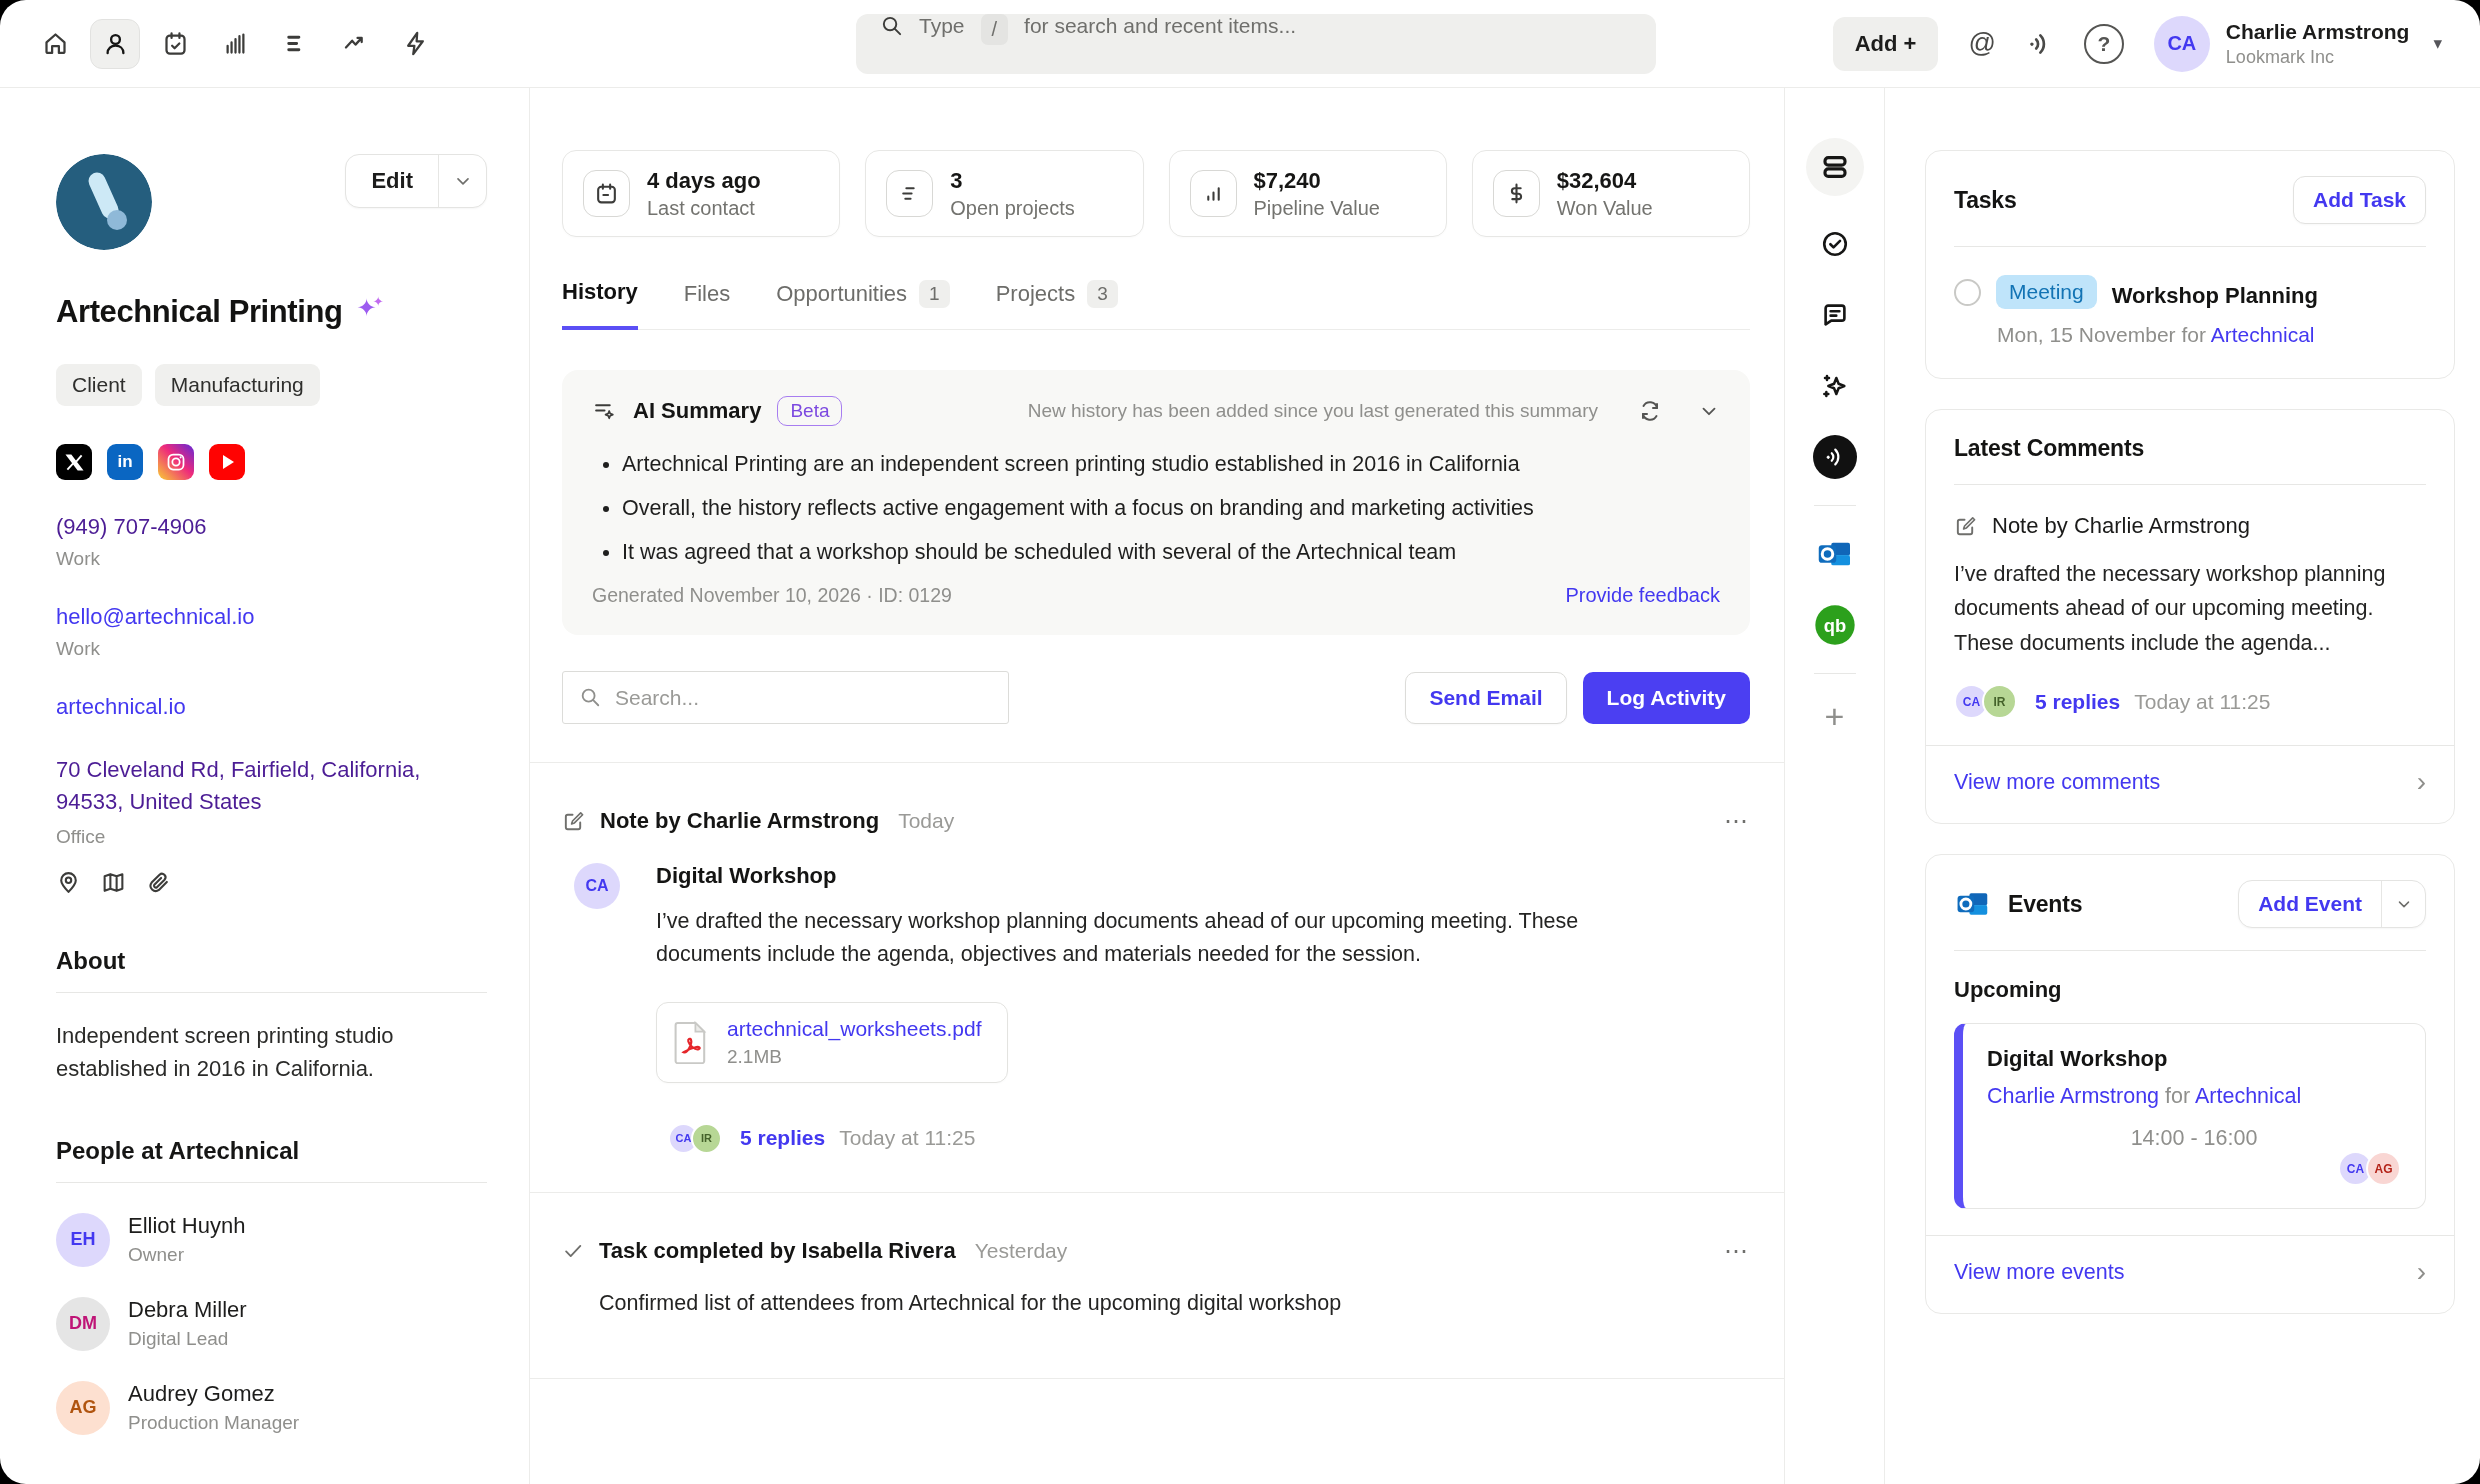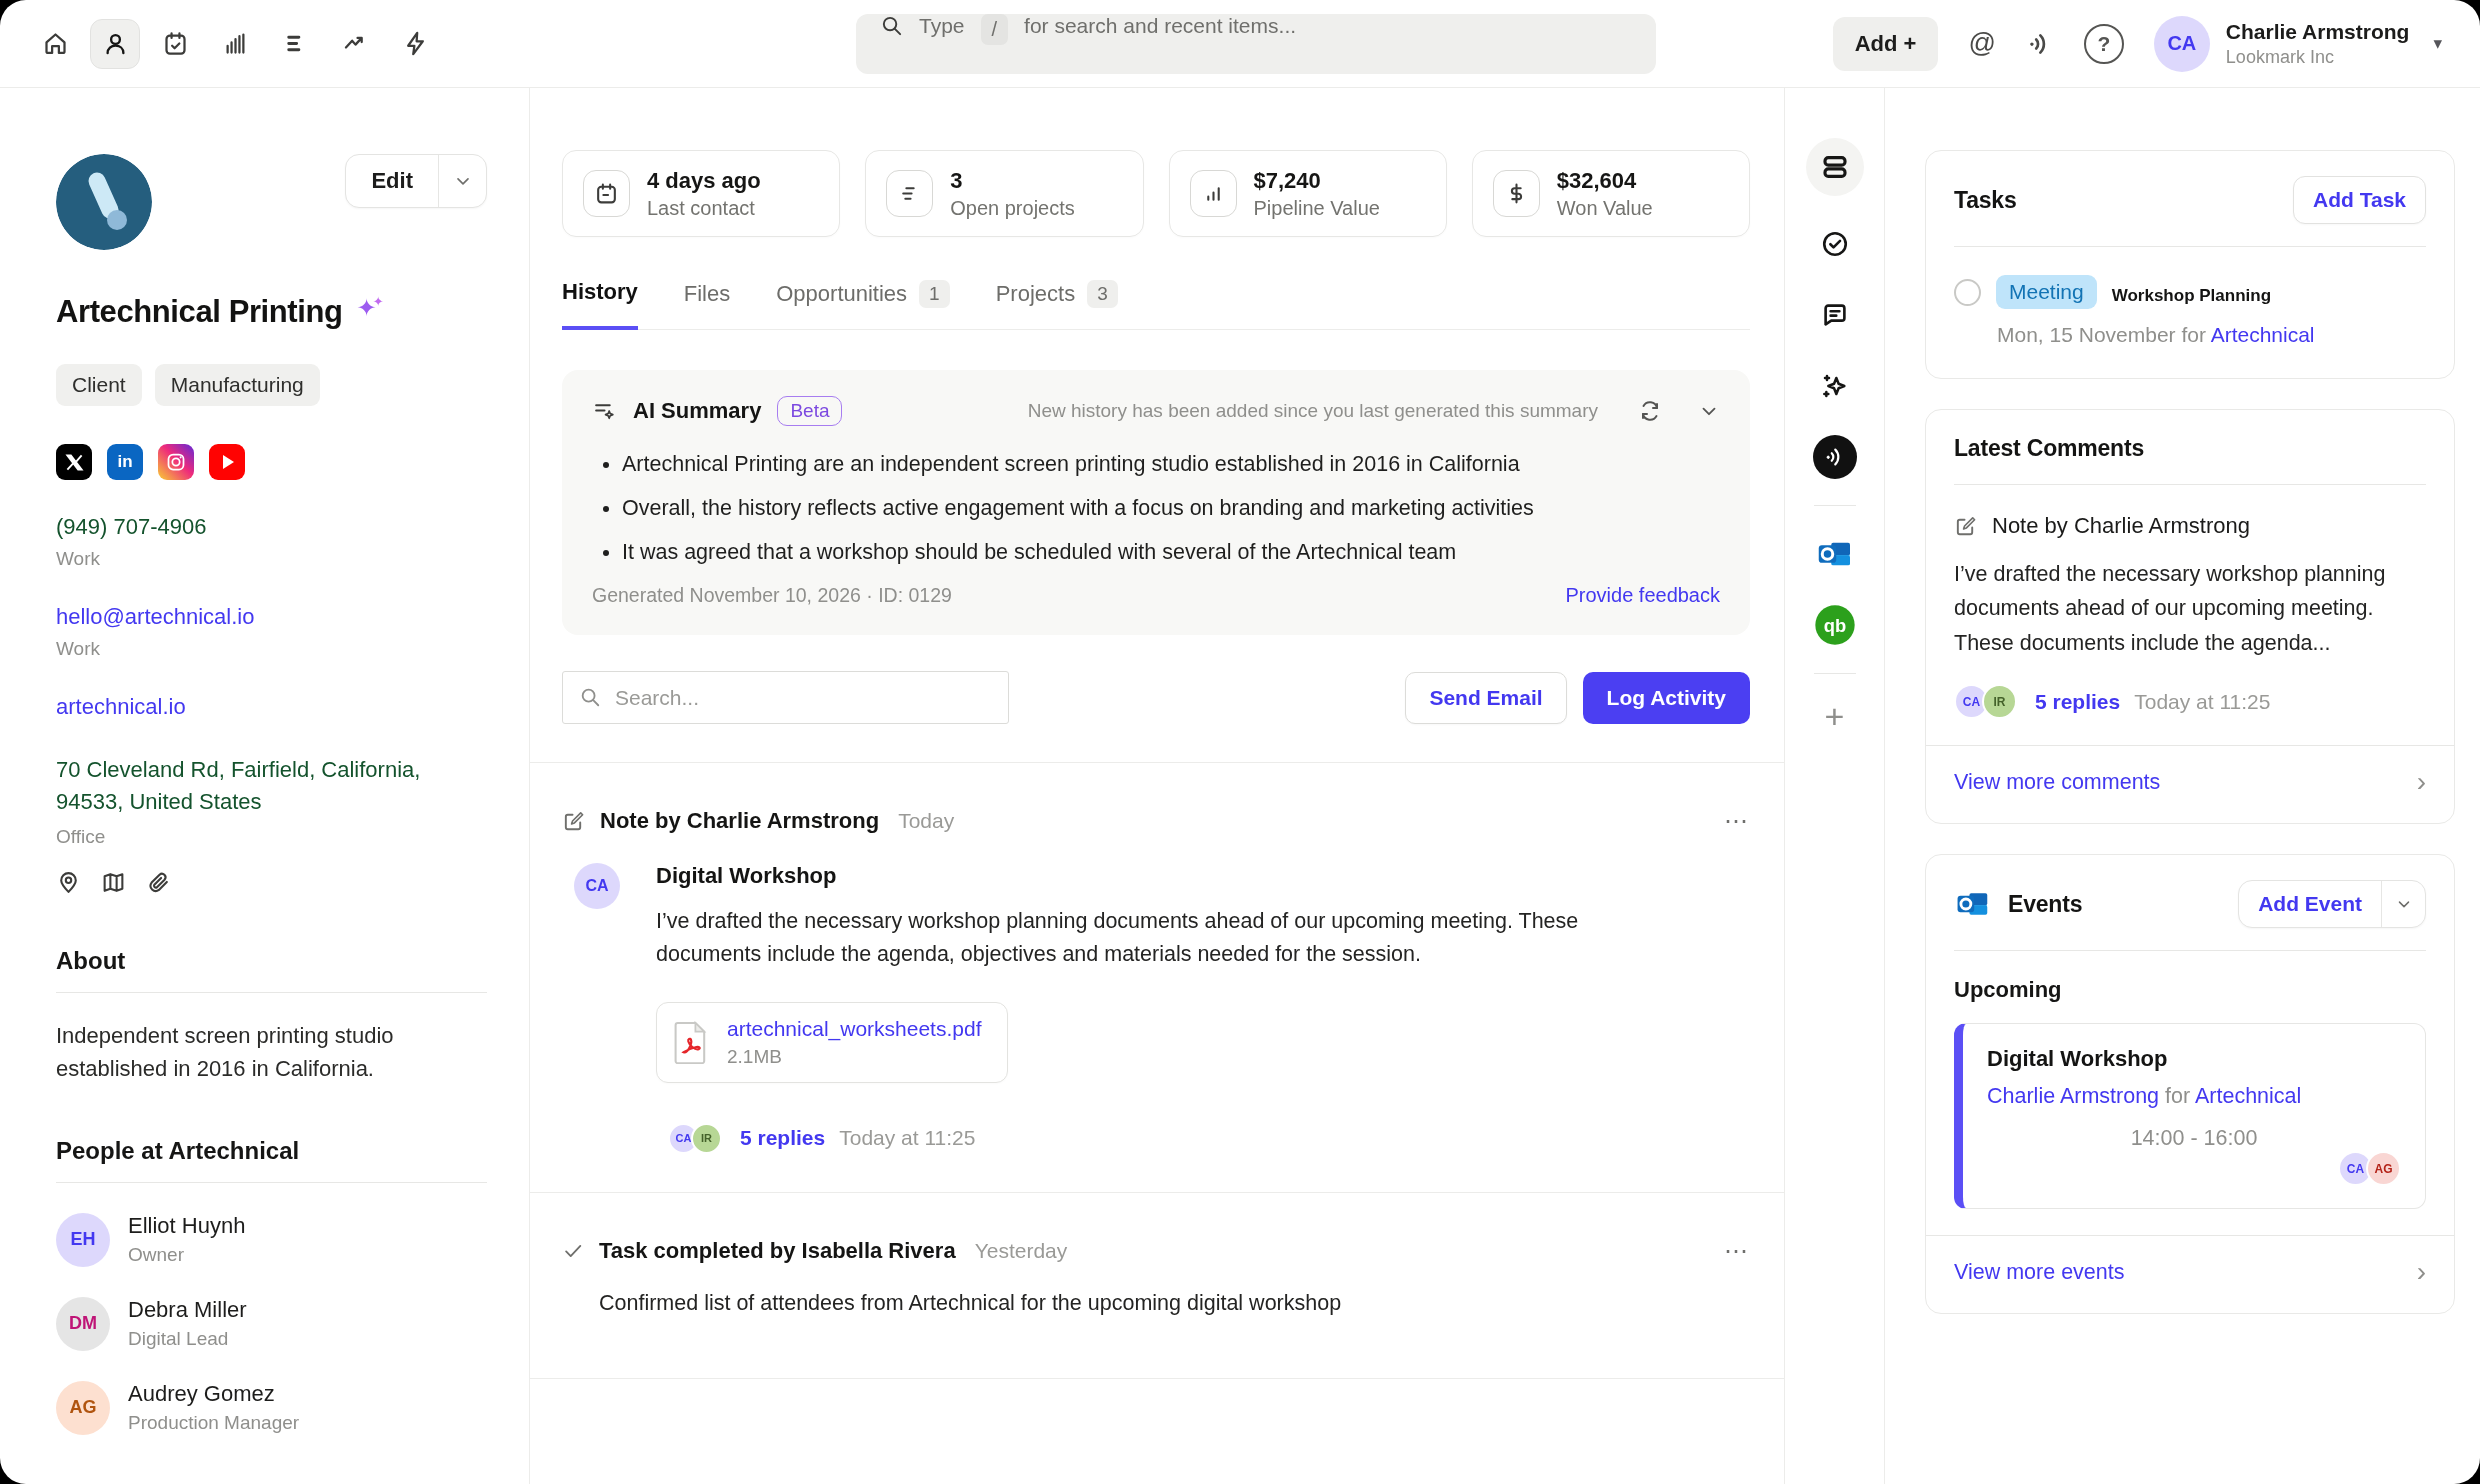--- a/index.html
+++ b/index.html
@@ -56,21 +56,21 @@
   .spark .s2{font-size:13px;color:#c26bf0;position:relative;top:-10px;left:-4px;}
   .tagrow{display:flex;gap:13px;margin-top:34px;}
   .chip{background:var(--chip);border-radius:9px;padding:9px 16px;font-size:21px;color:#2f2f2d;}
   .socialrow{display:flex;gap:15px;margin-top:38px;}
   .soc{width:36px;height:36px;border-radius:9px;display:flex;align-items:center;justify-content:center;cursor:pointer;}
   .soc.x{background:#000;}
   .soc.li{background:#0a66c2;color:#fff;font-weight:700;font-size:17px;}
   .soc.ig{background:linear-gradient(45deg,#f9ce34,#ee2a7b 55%,#6228d7);}
   .soc.yt{background:#ff0302;}
   .yt-tri{width:0;height:0;border-left:11px solid #fff;border-top:7px solid transparent;border-bottom:7px solid transparent;margin-left:2px;}
-  .fieldval{font-size:22px;color:#14532d;margin-top:34px;}
+  .fieldval{font-size:22px;color:#4c1d95;margin-top:34px;}
   .fieldval.link{color:var(--link);cursor:pointer;}
   .fieldlab{font-size:19px;color:var(--gray);margin-top:8px;}
   .addr{line-height:1.45;}
   .addr-icons{display:flex;gap:20px;margin-top:22px;color:#4a4a48;}
   .sechead{font-size:24px;font-weight:600;margin-top:52px;color:#161615;}
   .sideline{border:none;border-top:1px solid var(--line2);margin-top:17px;}
   .abouttext{font-size:22px;color:#2b2b29;line-height:1.5;margin-top:26px;max-width:400px;}
   .person{display:flex;align-items:center;gap:18px;margin-top:30px;cursor:pointer;}
   .p-av{width:54px;height:54px;font-size:18px;font-weight:700;}
   .p-name{font-size:22px;color:#1d1d1c;}
@@ -133,21 +133,21 @@
 
   
   .rcard{border:1px solid var(--card-br);border-radius:16px;padding:25px 28px;margin-bottom:30px;background:#fff;}
   .rhead{display:flex;align-items:center;}
   .rtitle{font-size:23px;font-weight:700;color:#141413;letter-spacing:-.2px;}
   .rbtn{margin-left:auto;background:#fff;border:1px solid #e2e2e0;border-radius:12px;padding:11px 19px;font-size:21px;font-weight:600;color:var(--link);cursor:pointer;font-family:inherit;box-shadow:0 1px 2px rgba(0,0,0,.03);}
   .rline{border:none;border-top:1px solid var(--line2);margin-top:22px;}
   .taskrow{display:flex;align-items:center;gap:15px;margin-top:28px;}
   .ck-circle{width:27px;height:27px;border:2px solid #c9c9c6;border-radius:50%;cursor:pointer;flex:none;}
   .mbadge{background:#bfe4fa;color:#1273b4;border-radius:9px;padding:5px 13px;font-size:21px;}
-  .task-title{font-size:17px;font-weight:600;color:#141413;margin-top:8px;}
+  .task-title{font-size:22px;font-weight:600;color:#141413;margin-top:8px;}
   .tasksub{margin:14px 0 6px 43px;font-size:21px;color:#8f8f8c;}
   .tasksub .lk{color:var(--link);cursor:pointer;}
   .cmt-kind-row{display:flex;align-items:center;gap:15px;margin-top:28px;}
   .cmt-kind{font-size:22px;color:#1b1b1a;}
   .cmt-body{font-size:21.5px;color:#242423;line-height:1.6;margin-top:18px;}
   .cmt-replies{display:flex;align-items:center;margin-top:24px;}
   .c-av{width:35px;height:35px;font-size:12px;border:2px solid #fff;}
   .c-av+.c-av{margin-left:-7px;}
   .bleedline{border:none;border-top:1px solid var(--line2);margin:26px -28px 0;}
   .viewmore{display:flex;align-items:center;margin-top:22px;padding-bottom:2px;cursor:pointer;}

